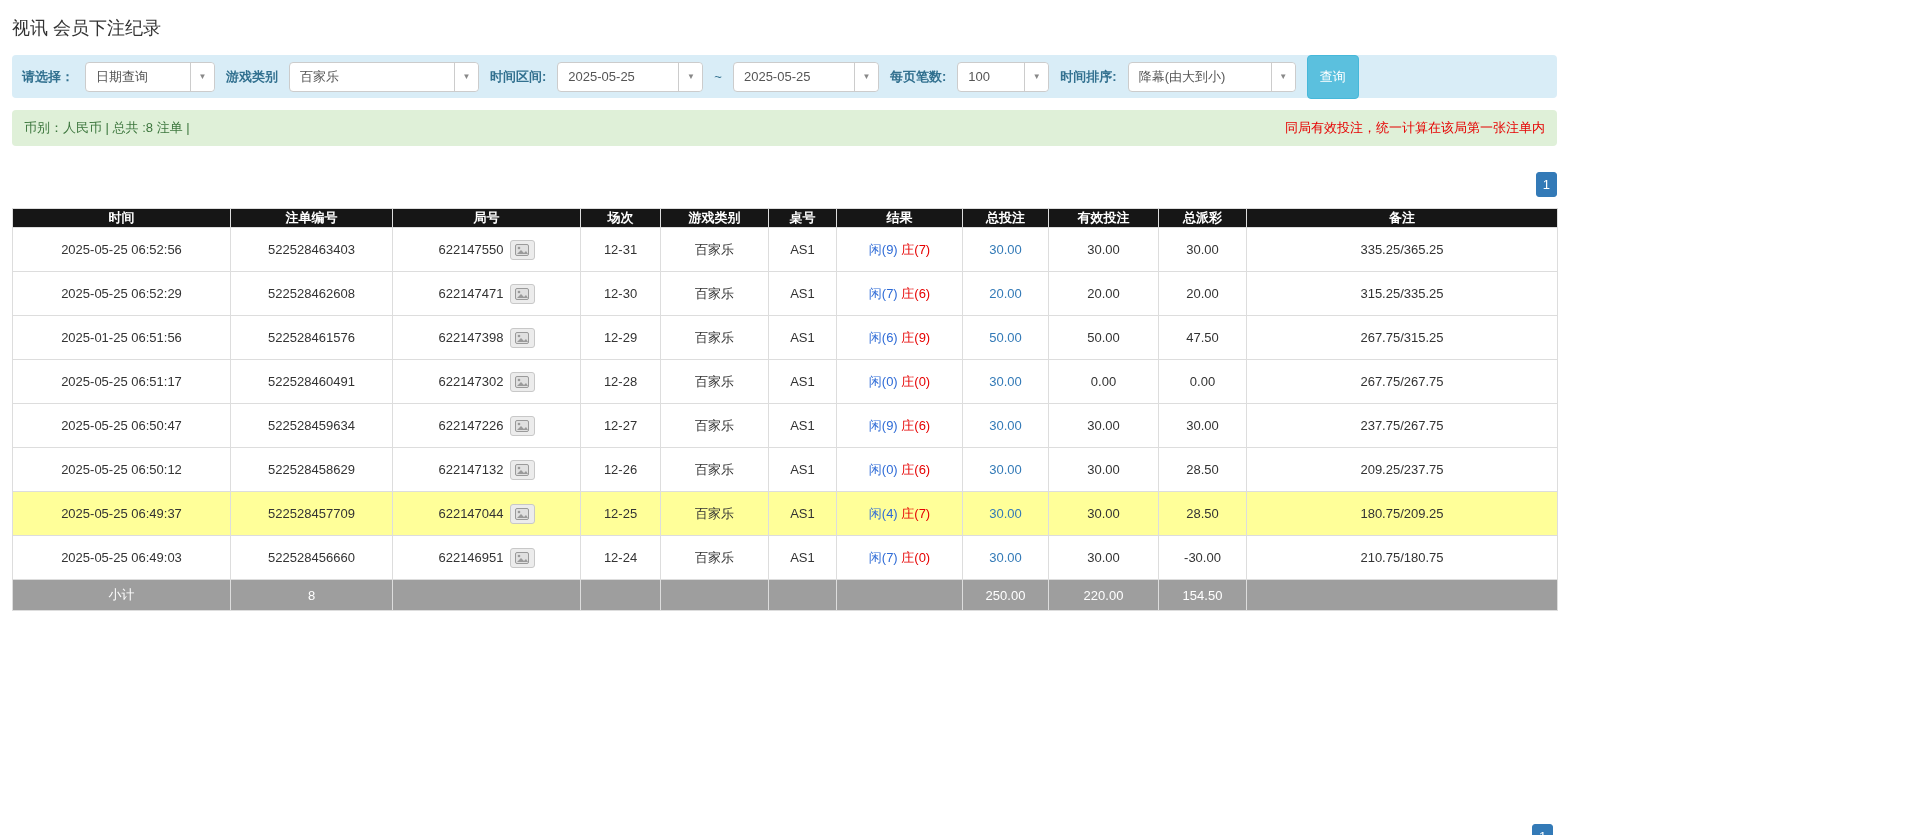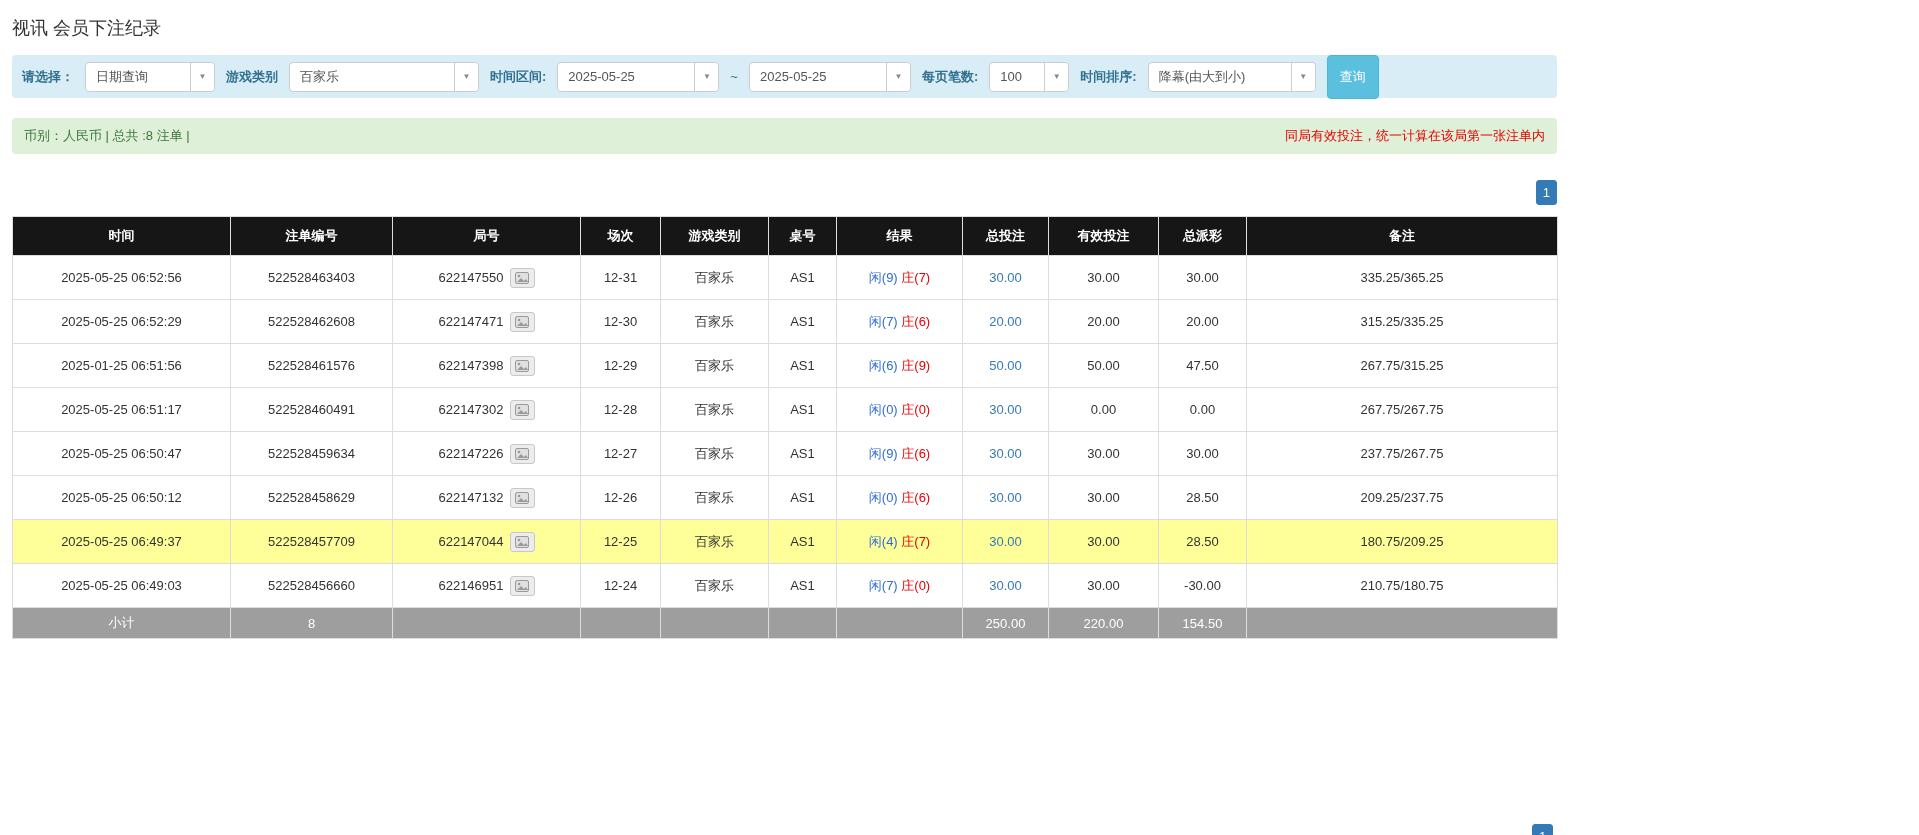--- a/index.html
+++ b/index.html
@@ -24,52 +24,52 @@
     display:inline-flex; align-items:stretch; height:30px;
     background:#fff; border:1px solid #ccc; border-radius:4px; cursor:pointer;
   }
   .combo-text { flex:1; display:flex; align-items:center; padding:0 10px; color:#555; white-space:nowrap; overflow:hidden; }
   .combo-caret {
     width:24px; border-left:1px solid #ccc; display:flex; align-items:center; justify-content:center;
     color:#888; font-size:8px; background:#fff; border-radius:0 4px 4px 0;
   }
   .w-datetype { width:130px; }
   .w-game { width:190px; }
-  .w-date { width:162px; }
-  .w-size { width:80px; }
+  .w-date { width:146px; }
+  .w-size { width:92px; }
   .w-sort { width:168px; }
   .tilde { color:#31708f; }
   .btn-query {
     height:44px; padding:0 12px; background:#5bc0de; border:1px solid #46b8da;
     color:#fff; font-size:13px; border-radius:4px; cursor:pointer;
     font-family:inherit;
   }
 
   
   .summary-bar {
-    margin-top:20px; background:#dff0d8; border-radius:4px;
+    margin-top:12px; background:#dff0d8; border-radius:4px;
     padding:9px 12px; display:flex; justify-content:space-between; align-items:center;
   }
   .summary-left { color:#3c763d; }
   .summary-right { color:var(--negative,#e60000); }
 
   
   .pager-row { display:flex; justify-content:flex-end; margin-top:26px; }
   .page-btn {
     min-width:21px; height:25px; padding:0 6px;
     background:#337ab7; border:1px solid #337ab7; color:#fff; border-radius:3px;
     display:flex; align-items:center; justify-content:center; font-size:13px; cursor:pointer;
   }
   .page-btn-bottom { position:absolute; left:1532px; top:824px; }
 
   
   table.records { width:100%; margin-top:11px; border-collapse:collapse; table-layout:fixed; }
   .records th {
     background:#161616; color:#fff; font-weight:bold; font-size:13px;
-    height:16px; border:1px solid #ddd; text-align:center; padding:10px 4px;
+    height:16px; border:1px solid #ddd; text-align:center; padding:0 4px;
   }
   .records td {
     height:44px; border:1px solid #ddd; text-align:center; padding:2px 4px;
     color:#333; overflow:hidden; white-space:nowrap; background:#fff;
   }
   .records tr.hl td { background:var(--highlight,#ffff99); }
   .records tfoot td { background:#9e9e9e; color:#fff; height:31px; }
 
   .round-wrap { display:flex; align-items:center; justify-content:center; gap:6px; }
   .icon-btn {

